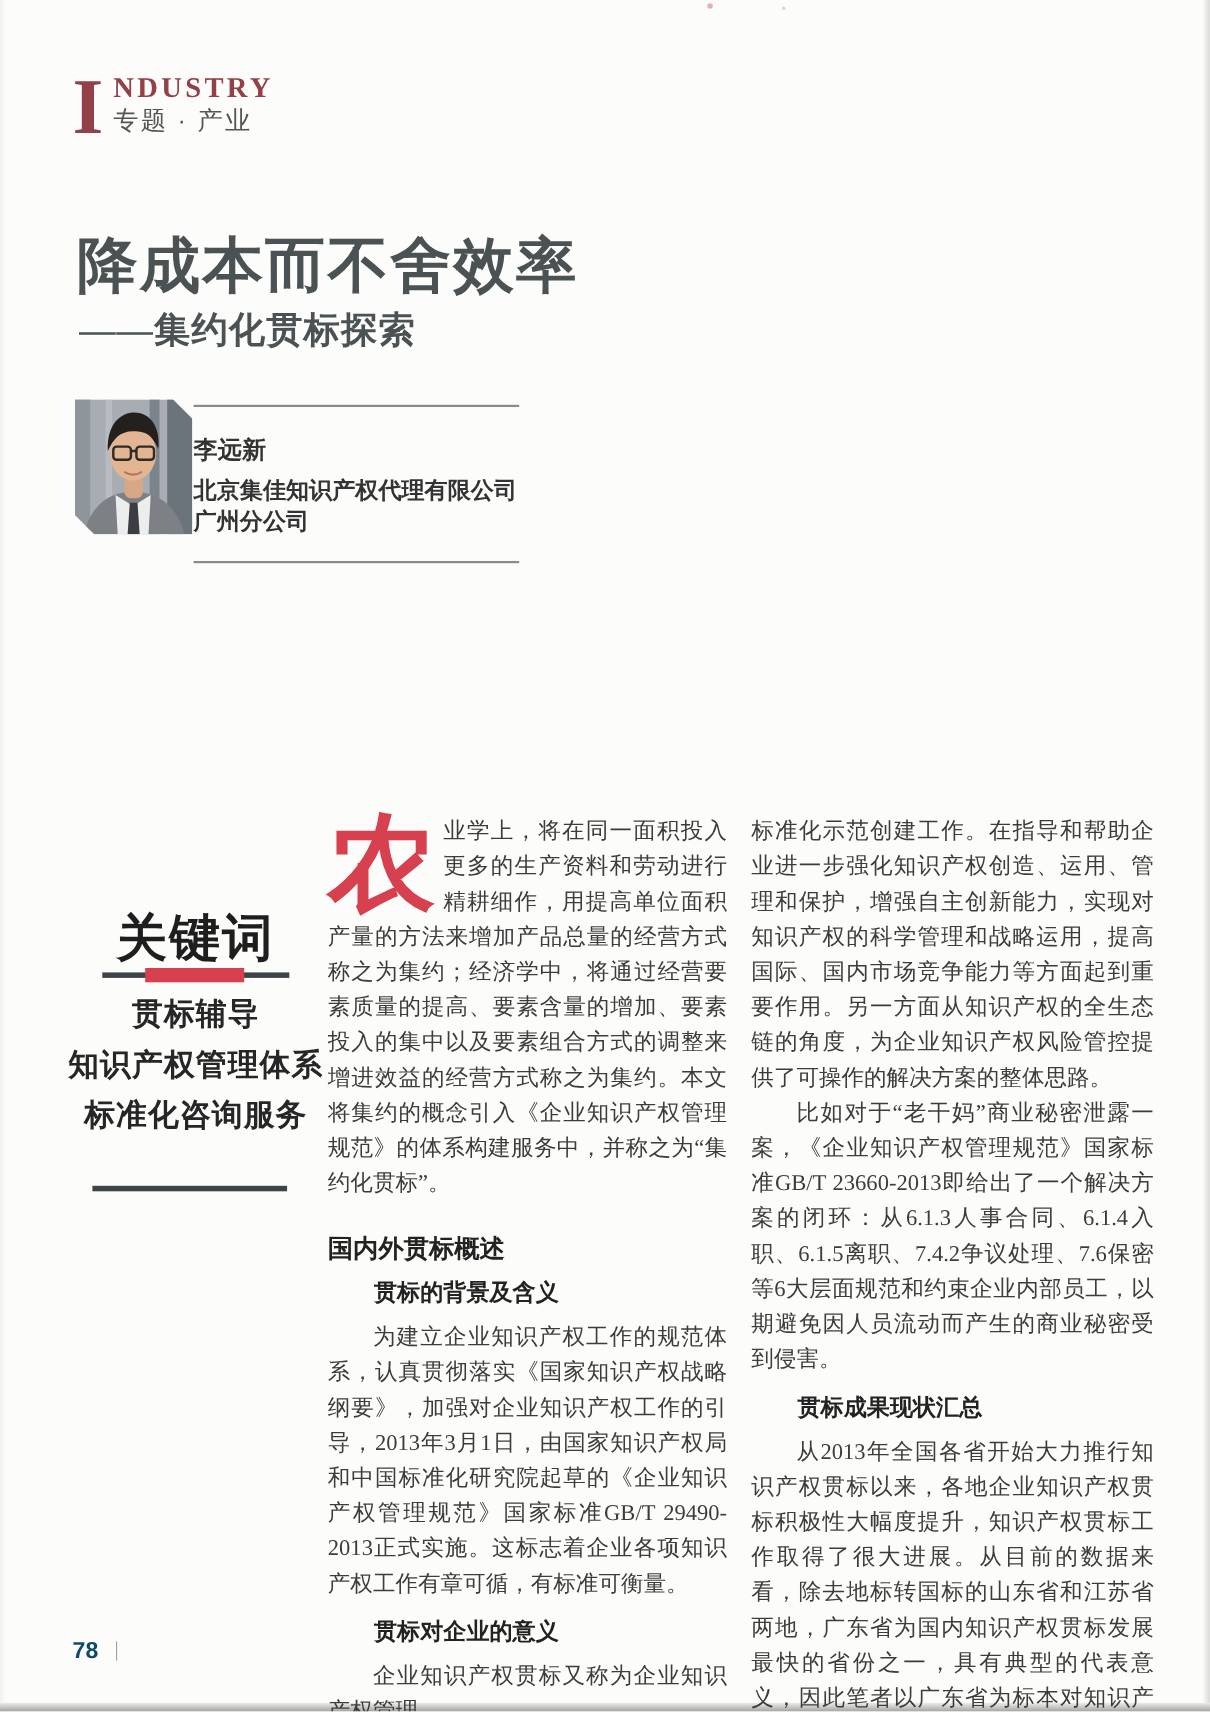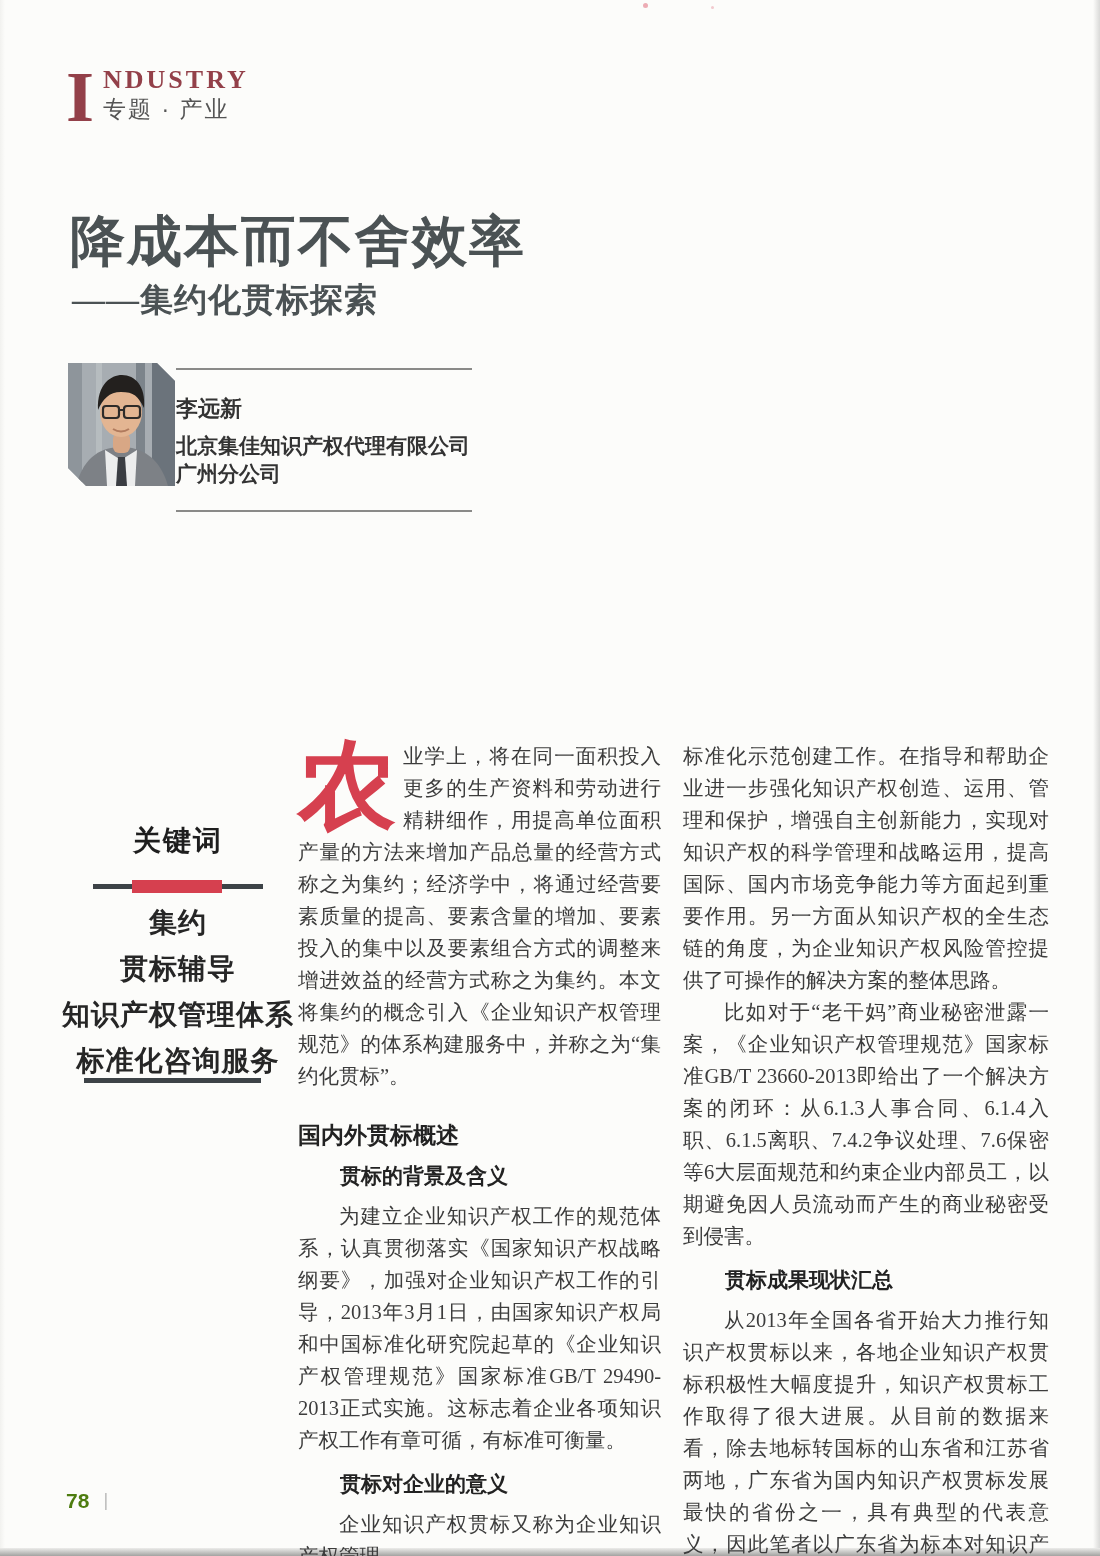--- a/index.html
+++ b/index.html
@@ -51,21 +51,21 @@
   .author-rule { height:2px; background:#8a8a88; }
   .author-name { margin-top:24px;
     font-family:"Liberation Sans","DejaVu Sans",sans-serif;
     font-size:22px; font-weight:700; color:#333; }
   .author-affil { margin-top:8px; margin-bottom:22px;
     font-family:"Liberation Sans","DejaVu Sans",sans-serif;
     font-size:21px; font-weight:600; color:#333; }
 
   
   .kw-heading { position:absolute; left:55px; top:822px; width:246px; text-align:center;
-    font-size:28px; font-weight:700; color:#1e1e1e; letter-spacing:2px; }
+    font-size:46px; font-weight:700; color:#1e1e1e; letter-spacing:2px; }
   .kw-divider { position:absolute; left:93px; top:884px; width:170px; height:5px;
     background:#3d4347; }
   .kw-accent { position:absolute; left:39px; top:-4px; width:90px; height:13px;
     background:#d6404f; }
   .kw-list { position:absolute; left:40px; top:900px; width:276px; text-align:center;
     font-size:28px; font-weight:700; color:#262626; line-height:46px; letter-spacing:1px; }
   .kw-rule { position:absolute; left:84px; top:1078px; width:177px; height:5px;
     background:#3d4347; }
 
   
@@ -82,21 +82,21 @@
     font-size:23px; font-weight:800; color:#222; line-height:34px; }
   .h3 { margin-top:12px; padding-left:2em;
     font-family:"Liberation Sans","DejaVu Sans",sans-serif;
     font-size:21px; font-weight:800; color:#222; line-height:32px; }
   .h3 + .para, .h2 + .h3 { margin-top:8px; }
   .lead-wrap { margin-bottom:0; }
 
   
   .folio { position:absolute; left:66px; top:1489px;
     font-family:"Liberation Sans","DejaVu Sans",sans-serif;
-    font-size:21px; font-weight:700; color:#4d7c0f; }
+    font-size:21px; font-weight:700; color:#0c4a6e; }
   .folio-bar { position:absolute; left:104px; top:1489px;
     font-size:19px; color:#9a9a9a; font-weight:400; }
 </style>
 </head>
 <body>
 
 <div class="page">
 
   <div class="scan-left"></div>
   <div class="scan-right"></div>
@@ -140,21 +140,20 @@
     <div class="author-name">李远新</div>
     <div class="author-affil">北京集佳知识产权代理有限公司广州分公司</div>
     <div class="author-rule"></div>
   </div>
 
   <div class="kw-heading">关键词</div>
   <div class="kw-divider">
     <div class="kw-accent"></div>
   </div>
   <div class="kw-list">
-    <div>集约</div>
     <div>贯标辅导</div>
     <div>知识产权管理体系</div>
     <div>标准化咨询服务</div>
   </div>
   <div class="kw-rule"></div>
 
   <div class="col col-mid">
     <p class="para lead-wrap"><span class="dropcap">农</span><span>业学上，将在同一面积投入更多的生产资料和劳动进行精耕细作，用提高单位面积产量的方法来增加产品总量的经营方式称之为集约；经济学中，将通过经营要素质量的提高、要素含量的增加、要素投入的集中以及要素组合方式的调整来增进效益的经营方式称之为集约。本文将集约的概念引入《企业知识产权管理规范》的体系构建服务中，并称之为“集约化贯标”。</span></p>
     <div class="h2">国内外贯标概述</div>
     <div class="h3">贯标的背景及含义</div>

